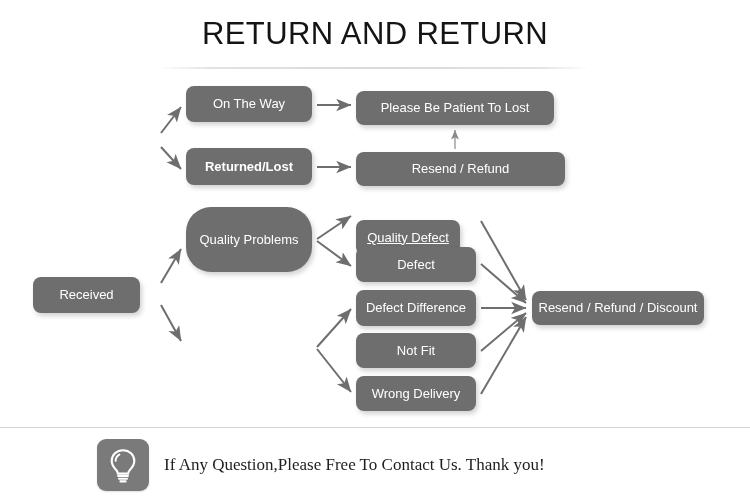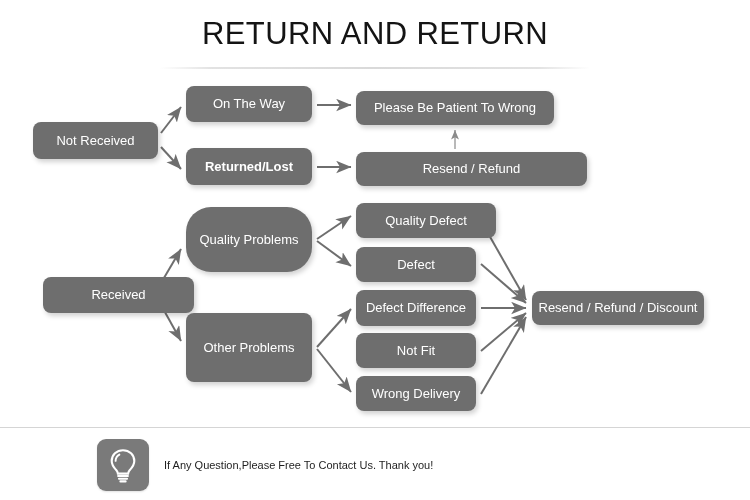--- a/index.html
+++ b/index.html
@@ -103,23 +103,23 @@
     background: #7a7a7a;
     border-radius: 9px;
     display: flex;
     align-items: center;
     justify-content: center;
     flex: none;
     box-shadow: 0 1px 2px rgba(0,0,0,0.12);
   }
   .footer-text {
     margin-left: 15px;
-    font-size: 11px;
+    font-size: 17px;
     color: #1e1e1e;
-    font-family: Liberation Sans, sans-serif;
+    font-family: Liberation Serif, serif;
     white-space: nowrap;
   }
 </style>
 </head>
 <body>
 
 <div id="page">
 
   <div class="title">RETURN AND RETURN</div>
   <div class="title-divider"></div>
@@ -167,37 +167,35 @@
         <line x1="481" y1="351" x2="526" y2="313" marker-end="url(#ah)"></line>
 
         <line x1="481" y1="394" x2="526" y2="317" marker-end="url(#ah)"></line>
       </g>
 
       <g stroke="#8a8a8a" stroke-width="1.2" fill="none">
         <line x1="455" y1="149" x2="455" y2="130" marker-end="url(#ah-sm)"></line>
       </g>
     </svg>
 
-    <div class="node" style="left:33px;  top:122px; width:125px; height:37px;">Not Received</div>
 
     <div class="node" style="left:186px; top:86px;  width:126px; height:36px;">On The Way</div>
 
     <div class="node" style="left:186px; top:148px; width:126px; height:37px;font-weight:bold;">Returned/Lost</div>
 
-    <div class="node" style="left:356px; top:91px;  width:198px; height:34px;">Please Be Patient To Wrong</div>
-
-    <div class="node" style="left:356px; top:152px; width:231px; height:34px;">Resend / Refund</div>
-
-    <div class="node" style="left:33px;  top:277px; width:151px; height:36px;margin-left:10px;">Received</div>
+    <div class="node" style="left:356px; top:91px;  width:198px; height:34px;">Please Be Patient To Lost</div>
+
+    <div class="node" style="left:356px; top:152px; width:209px; height:34px;">Resend / Refund</div>
+
+    <div class="node" style="left:33px;  top:277px; width:107px; height:36px;">Received</div>
 
     <div class="node" style="left:186px; top:207px; width:126px; height:65px;border-radius:25px;">Quality Problems</div>
 
-    <div class="node" style="left:186px; top:313px; width:126px; height:69px;">Other Problems</div>
-
-    <div class="node" style="left:356px; top:203px; width:140px; height:35px;">Quality Defect</div>
+
+    <div class="node" style="left:356px; top:220px; width:104px; height:35px;text-decoration:underline;">Quality Defect</div>
 
     <div class="node" style="left:356px; top:247px; width:120px; height:35px;">Defect</div>
 
     <div class="node" style="left:356px; top:290px; width:120px; height:36px;">Defect Difference</div>
 
     <div class="node" style="left:356px; top:333px; width:120px; height:35px;">Not Fit</div>
 
     <div class="node" style="left:356px; top:376px; width:120px; height:35px;">Wrong Delivery</div>
 
     <div class="node" style="left:532px; top:291px; width:172px; height:34px;">Resend / Refund / Discount</div>

